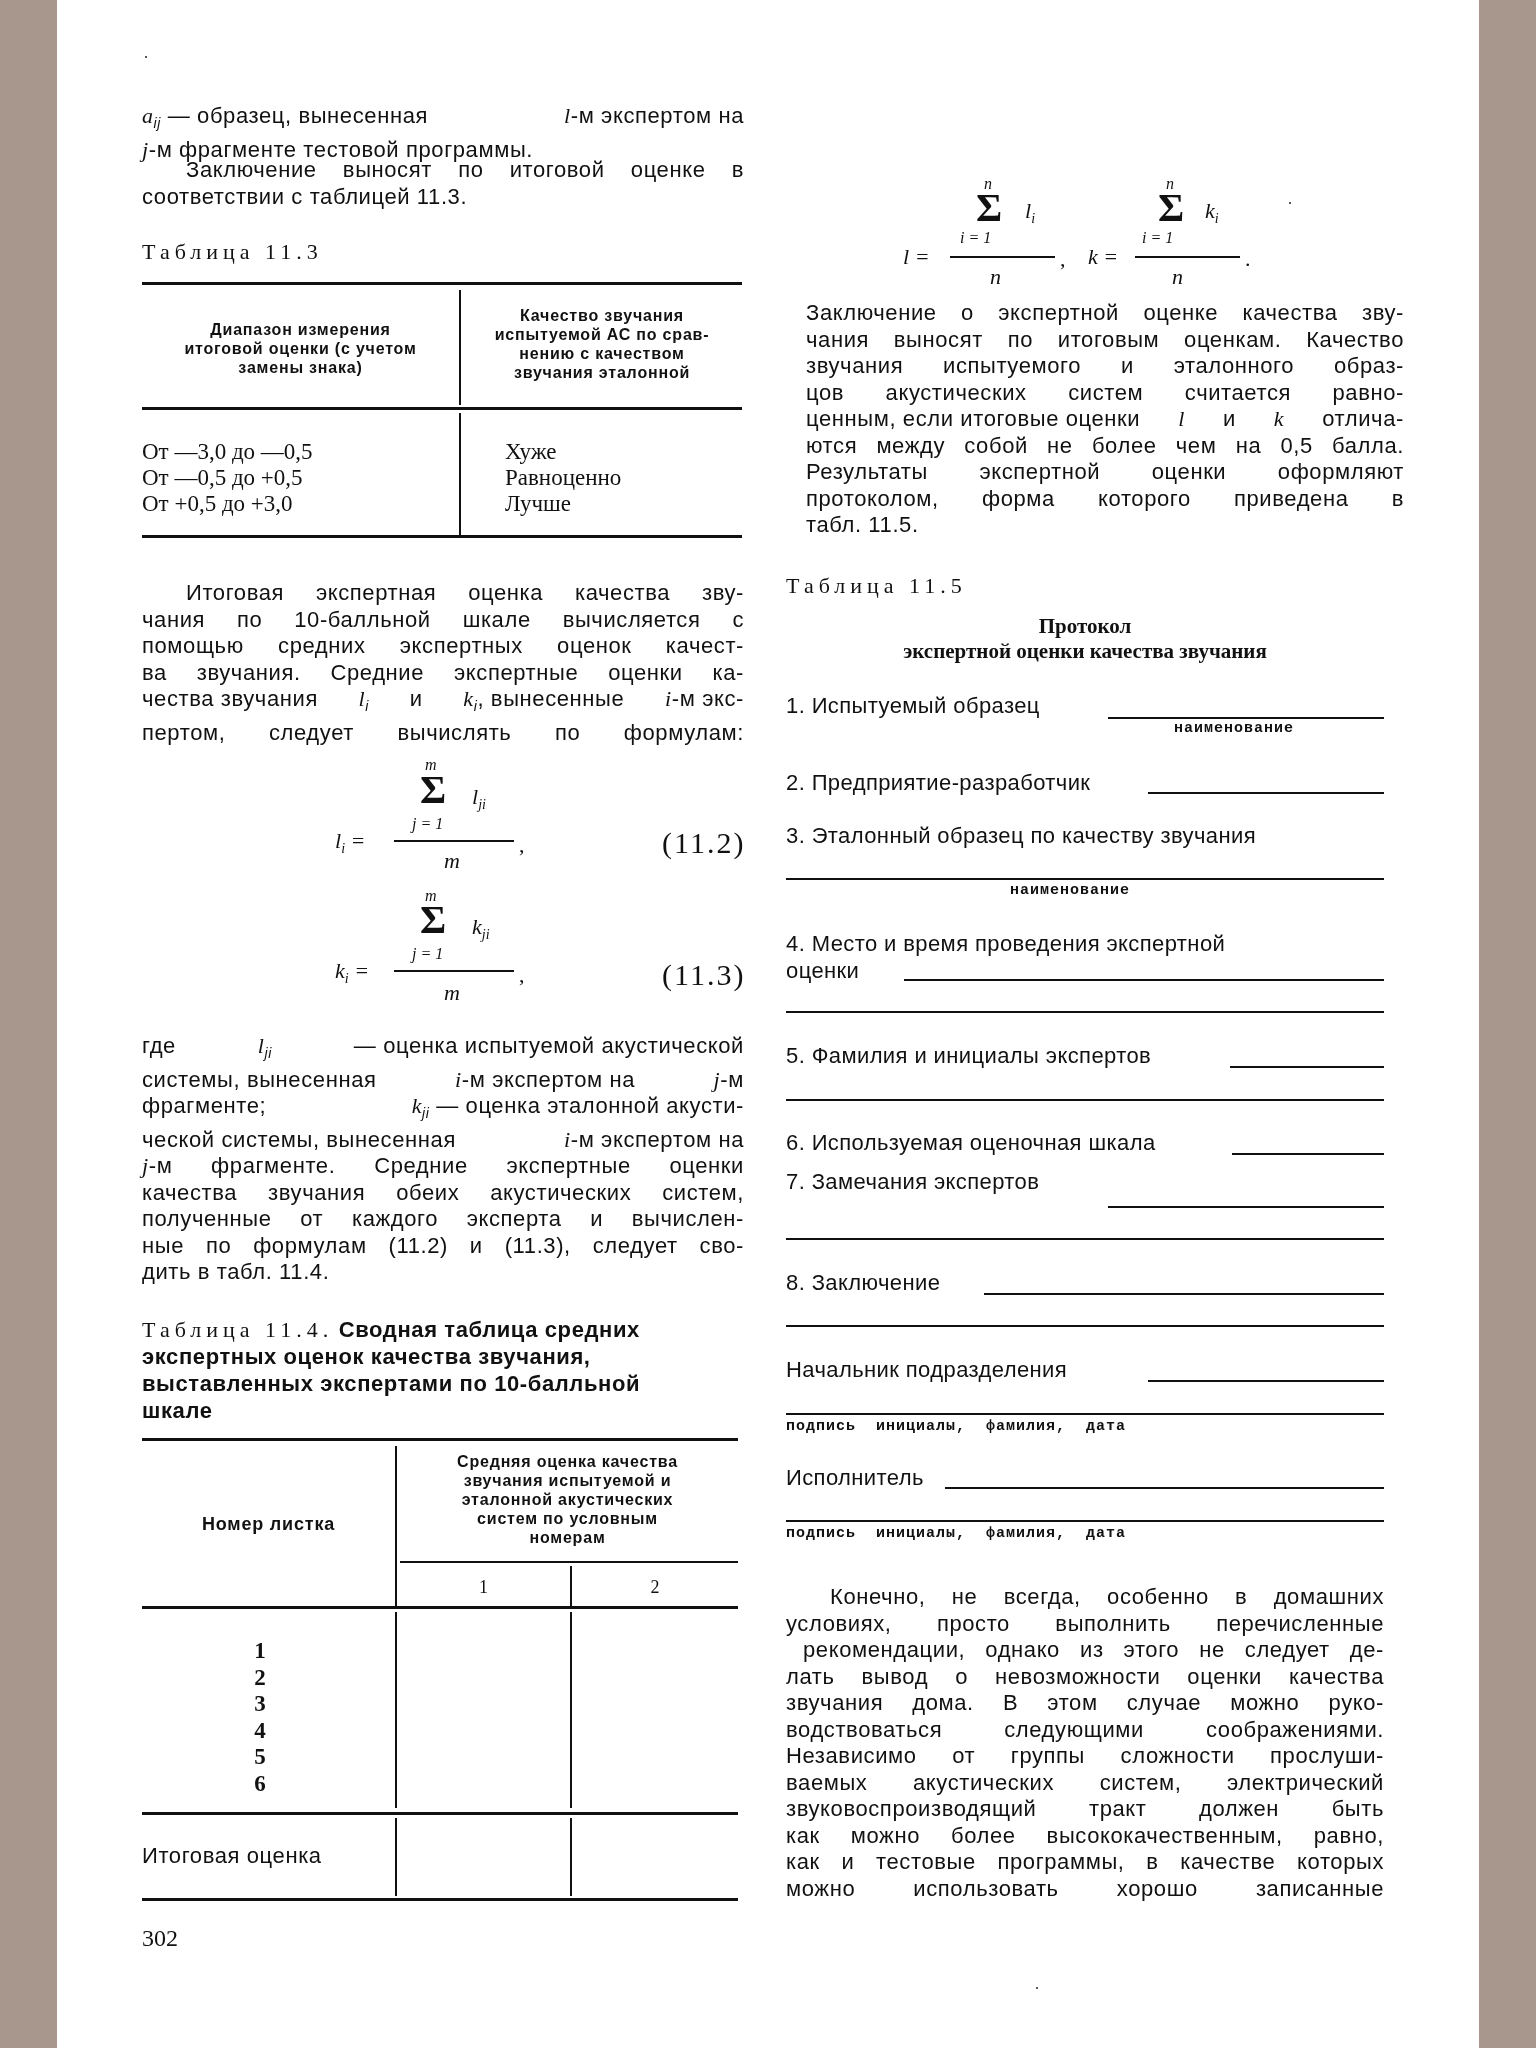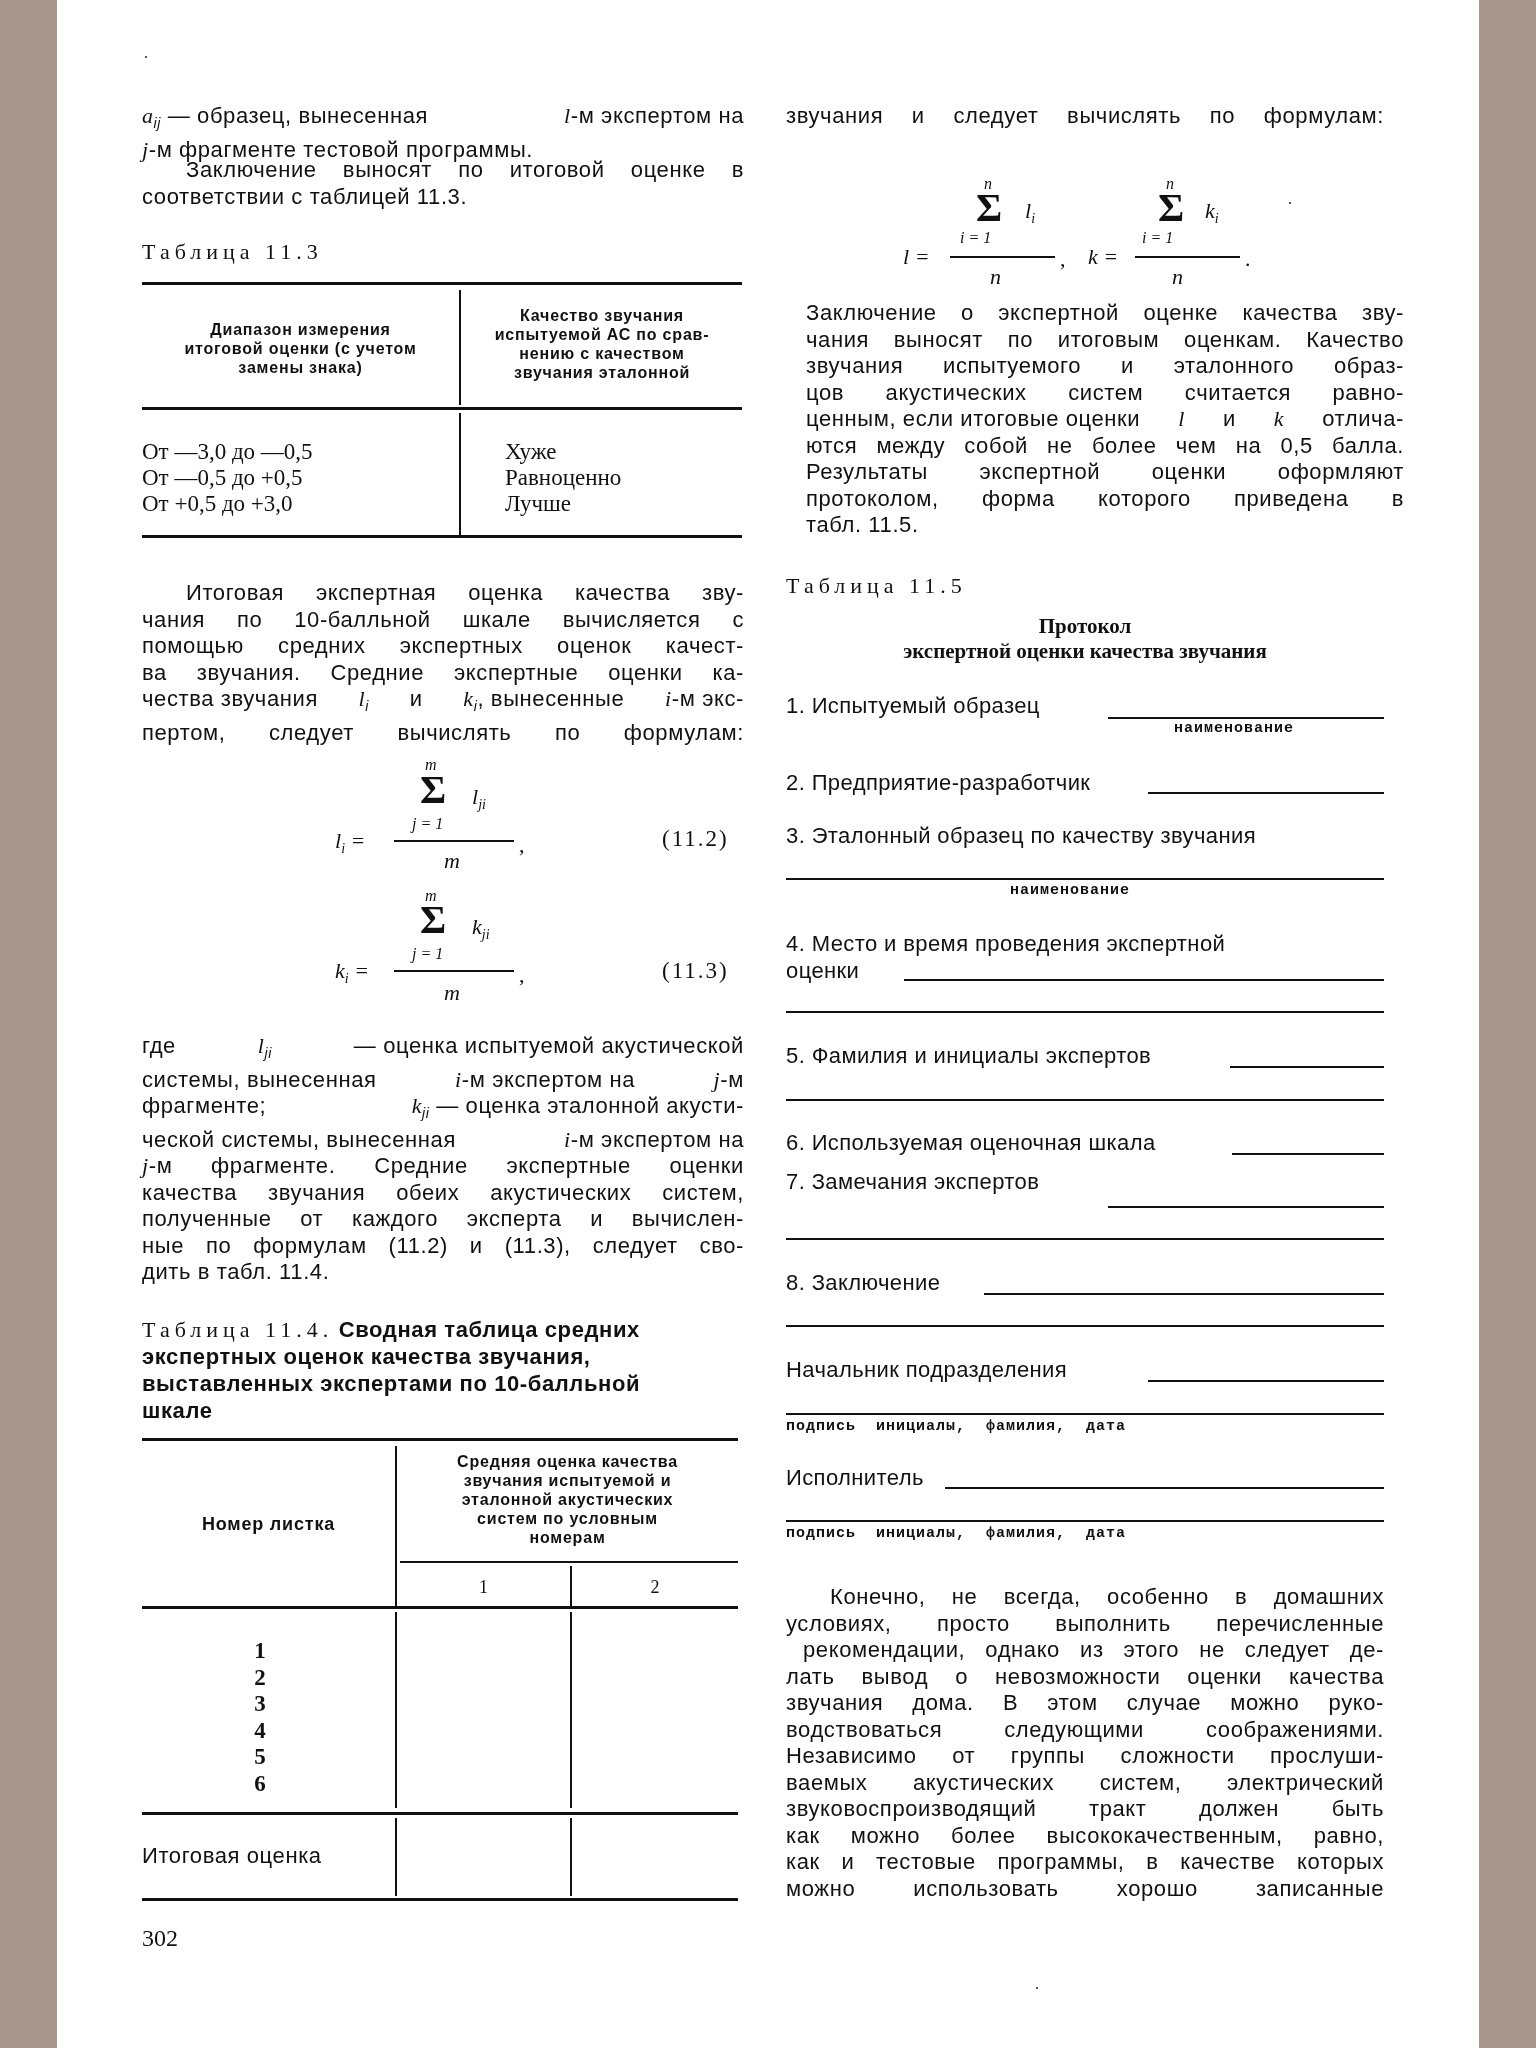--- a/index.html
+++ b/index.html
@@ -31,21 +31,21 @@
   .rule { position: absolute; height: 3px; background: #111; }
   .vrule { position: absolute; width: 2px; background: #111; }
   .th { position: absolute; font-family: "Liberation Sans", "DejaVu Sans", sans-serif; font-weight: bold; font-size: 16px; line-height: 19px; text-align: center; letter-spacing: 0.8px; }
   .td { position: absolute; font-size: 23px; line-height: 26px; }
 
   
   .frm { position: absolute; font-style: italic; font-size: 22px; }
   .sigma { position: absolute; font-size: 40px; font-weight: bold; font-style: normal; line-height: 1; }
   .sup-lim { position: absolute; font-size: 16px; font-style: italic; }
   .frac-bar { position: absolute; height: 2px; background: #111; }
-  .eqno { position: absolute; font-size: 23px; letter-spacing: 2px; }
+  .eqno { position: absolute; font-size: 30px; letter-spacing: 2px; }
 
   
   .form-line { position: absolute; height: 2px; background: #111; }
   .form-label { position: absolute; font-family: "Liberation Sans", "DejaVu Sans", sans-serif; font-size: 22px; line-height: 26px; letter-spacing: 0.4px; }
   .form-caption { position: absolute; font-family: Liberation Mono, monospace; font-weight: bold; font-size: 15px; letter-spacing: 1px; }
   .title-bold { position: absolute; font-weight: bold; font-size: 21px; text-align: center; font-family: "Liberation Serif", serif; }
   .caption { position: absolute; font-size: 22px; }
   .dot { position: absolute; width: 2px; height: 2px; background: #222; border-radius: 1px; }
 </style>
 </head>
@@ -199,21 +199,20 @@
     <div class="vrule" style="left:570px;top:1818px;height:78px;"></div>
     <div class="td cond" style="left:142px;top:1843px;font-size:22px;">Итоговая оценка</div>
     <div class="rule" style="left:142px;top:1898px;width:596px;"></div>
   </div>
 
   <div class="abs" style="left:142px;top:1925px;font-size:24px;">302</div>
 </div>
 
 <div>
   <div class="abs para cond" style="left:786px;top:103px;width:598px;">
-    <div style="text-align-last:justify;">звучания и следует вычислять по формулам:</div>
   </div>
 
   <div>
     <div class="sup-lim" style="left:984px;top:175px;">n</div>
     <div class="sigma" style="left:976px;top:188px;">Σ</div>
     <div class="frm" style="left:1025px;top:198px;"><span>l</span><sub class="m">i</sub></div>
     <div class="sup-lim" style="left:960px;top:229px;">i = 1</div>
     <div class="frm" style="left:903px;top:244px;"><span>l</span> =</div>
     <div class="frac-bar" style="left:950px;top:256px;width:105px;"></div>
     <div class="frm" style="left:1060px;top:246px;font-style:normal;">,</div>

